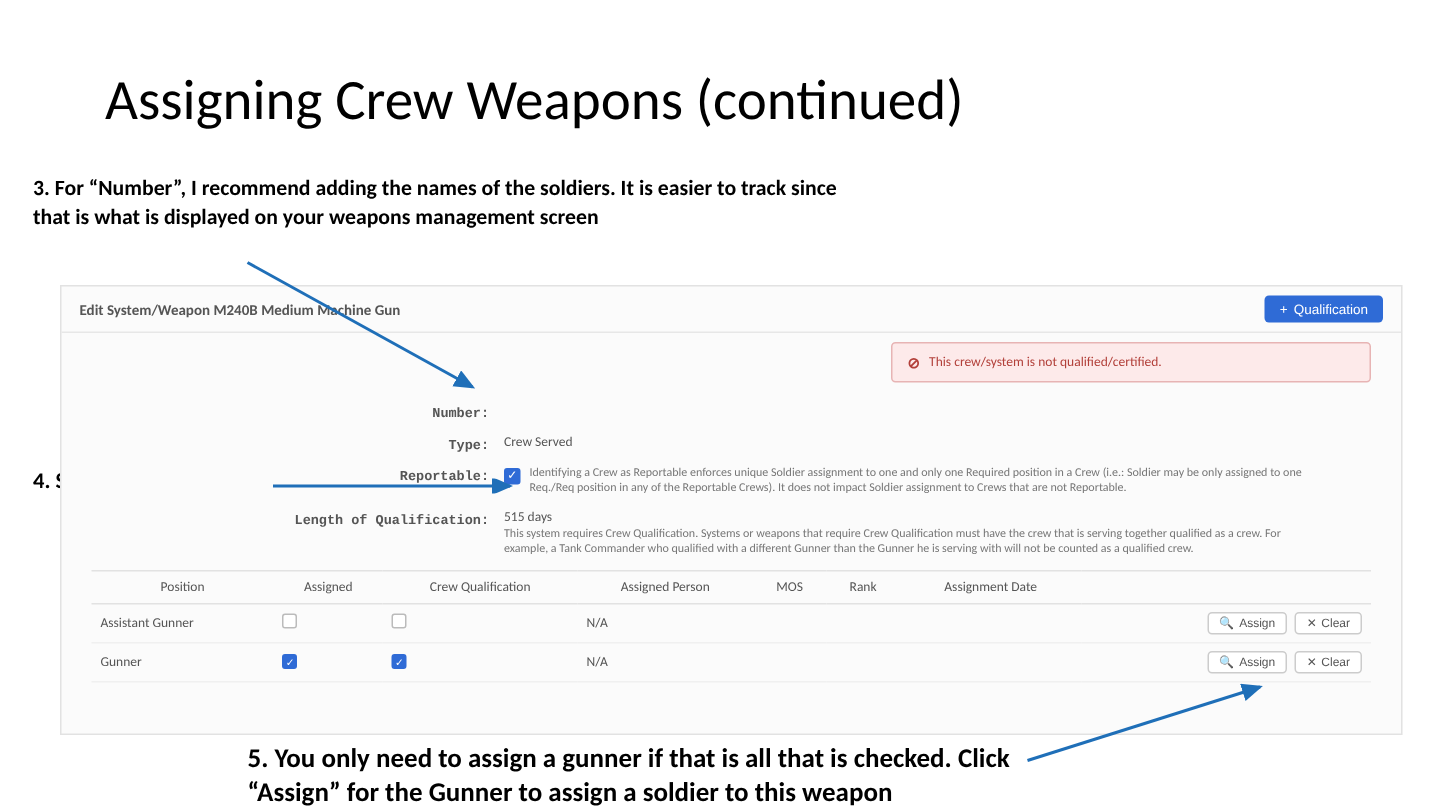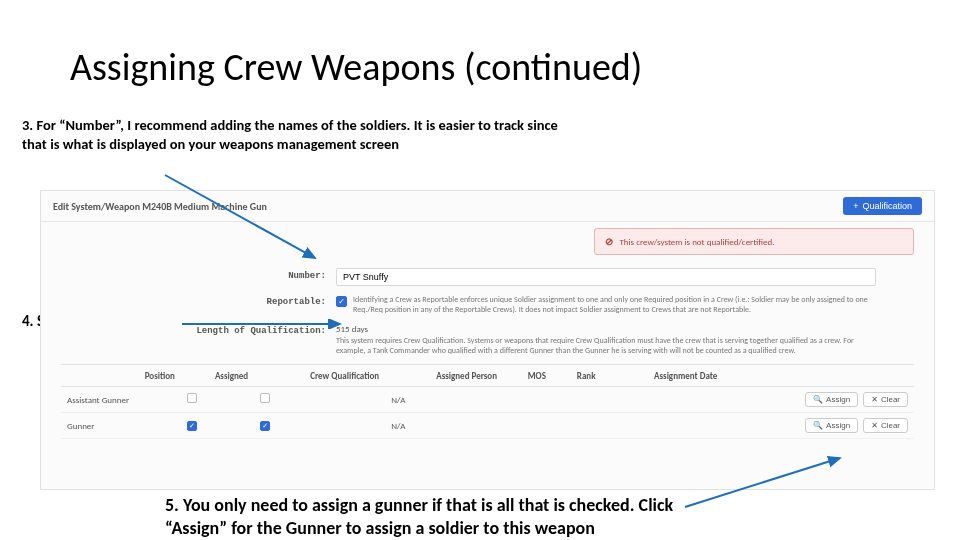--- a/index.html
+++ b/index.html
@@ -157,22 +157,22 @@
     line-height: 1.3;
     max-width: 540px;
   }
   .table {
     margin-top: 8px;
     width: 100%;
     border-collapse: collapse;
     font-size: 9px;
   }
   .table th {
-    text-align: right;
-    font-weight: 700;
+    text-align: center;
+    font-weight: 400;
     color: #555;
     padding: 5px 6px;
     border-bottom: 1px solid #e2e2e2;
     border-top: 1px solid #e2e2e2;
   }
   .table td {
     padding: 5px 6px;
     border-bottom: 1px solid #f0f0f0;
     color: #555;
   }
@@ -227,23 +227,24 @@
   </div>
   <div class="panel-body">
     <div class="alert">
       <span class="alert-icon">⊘</span>
       <span>This crew/system is not qualified/certified.</span>
     </div>
 
     <div class="form-area">
       <div class="form-row">
         <div class="form-label">Number:</div>
-        <div class="form-value">
-          <input class="number-input" type="text" value="PVT Snuffy" style="">
-        </div>
+      </div>
+      <div class="form-row">
+        <div class="form-label">Type:</div>
+        <div class="form-value">Crew Served</div>
       </div>
       <div class="form-row">
         <div class="form-label">Reportable:</div>
         <div class="form-value" style="display:flex;align-items:flex-start;">
           <span class="checkbox">✓</span>
           <span class="reportable-desc">Identifying a Crew as Reportable enforces unique Soldier assignment to one and only one Required position in a Crew (i.e.: Soldier may be only assigned to one Req./Req position in any of the Reportable Crews). It does not impact Soldier assignment to Crews that are not Reportable.</span>
         </div>
       </div>
       <div class="form-row">
         <div class="form-label">Length of Qualification:</div>

